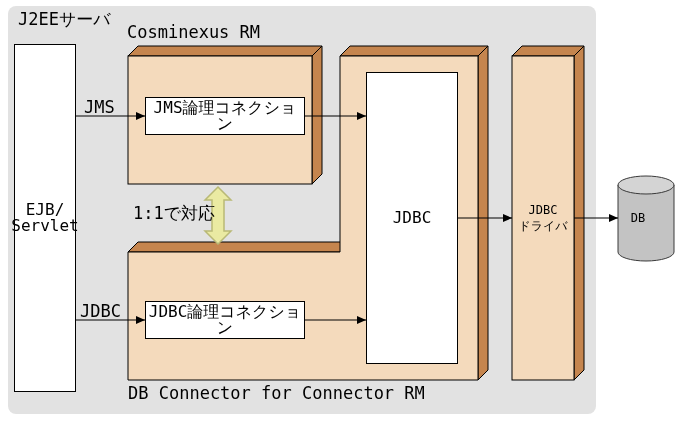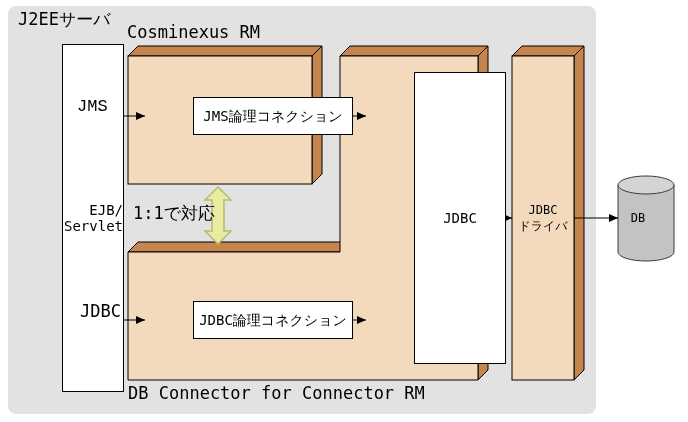--- a/index.html
+++ b/index.html
@@ -12,21 +12,21 @@
   }
   .stage svg{position:absolute;left:0;top:0;z-index:1;}
   .edged{stroke:#000;stroke-width:1;}
   .edged-dark{stroke:#3a3a3a;stroke-width:1;}
   .yellow-arrow{stroke:#b9b976;stroke-width:1.5;}
   .conn line{stroke:#000;stroke-width:1.2;}
   .wbox{
     position:absolute;z-index:2;box-sizing:border-box;
     background:#ffffff;border:1px solid #000;
     display:flex;align-items:center;justify-content:center;
-    font-size:14px;color:#000;line-height:16px;text-align:center;margin-left:48px;
+    font-size:16px;color:#000;line-height:16px;text-align:center;
   }
   .col{flex-direction:column;}
   .tanlabel{
     position:absolute;z-index:3;box-sizing:border-box;
     display:flex;flex-direction:column;align-items:center;justify-content:center;
     font-size:12px;color:#000;line-height:16px;text-align:center;background:transparent;
   }
   .lbl{
     position:absolute;z-index:3;font-size:17px;color:#000;
     white-space:nowrap;line-height:14px;
@@ -75,21 +75,21 @@
     <g class="conn">
       <line x1="76" y1="116" x2="145" y2="116" marker-end="url(#ah)"></line>
       <line x1="76" y1="320" x2="145" y2="320" marker-end="url(#ah)"></line>
       <line x1="305" y1="116" x2="366" y2="116" marker-end="url(#ah)"></line>
       <line x1="305" y1="320" x2="366" y2="320" marker-end="url(#ah)"></line>
       <line x1="458" y1="218" x2="512" y2="218" marker-end="url(#ah)"></line>
       <line x1="574" y1="218" x2="618" y2="218" marker-end="url(#ah)"></line>
     </g>
   </svg>
 
-  <div class="wbox col" style="left:14px;top:44px;width:62px;height:348px;align-items:flex-end;">
+  <div class="wbox col" style="left:14px;top:44px;width:62px;height:348px;">
     <span>EJB/</span>
     <span>Servlet</span>
   </div>
 
   <div class="wbox" style="left:145px;top:97px;width:160px;height:38px;">
     <span>JMS論理コネクション</span>
   </div>
 
   <div class="wbox" style="left:145px;top:301px;width:160px;height:38px;">
     <span>JDBC論理コネクション</span>
@@ -107,19 +107,19 @@
   <div class="tanlabel" style="left:618px;top:180px;width:40px;height:76px;">
     <span>DB</span>
   </div>
 
   <div class="lbl" style="left:18px;top:12px;">J2EEサーバ</div>
 
   <div class="lbl" style="left:127px;top:25px;">Cosminexus RM</div>
 
   <div class="lbl" style="left:128px;top:386px;">DB Connector for Connector RM</div>
 
-  <div class="lbl" style="left:77px;top:100px;font-family:Liberation Mono, monospace;">JMS</div>
+  <div class="lbl" style="left:84px;top:100px;">JMS</div>
 
   <div class="lbl" style="left:80px;top:304px;">JDBC</div>
 
   <div class="lbl" style="left:133px;top:206px;">1:1で対応</div>
 
 </div>
 
 </body></html>

